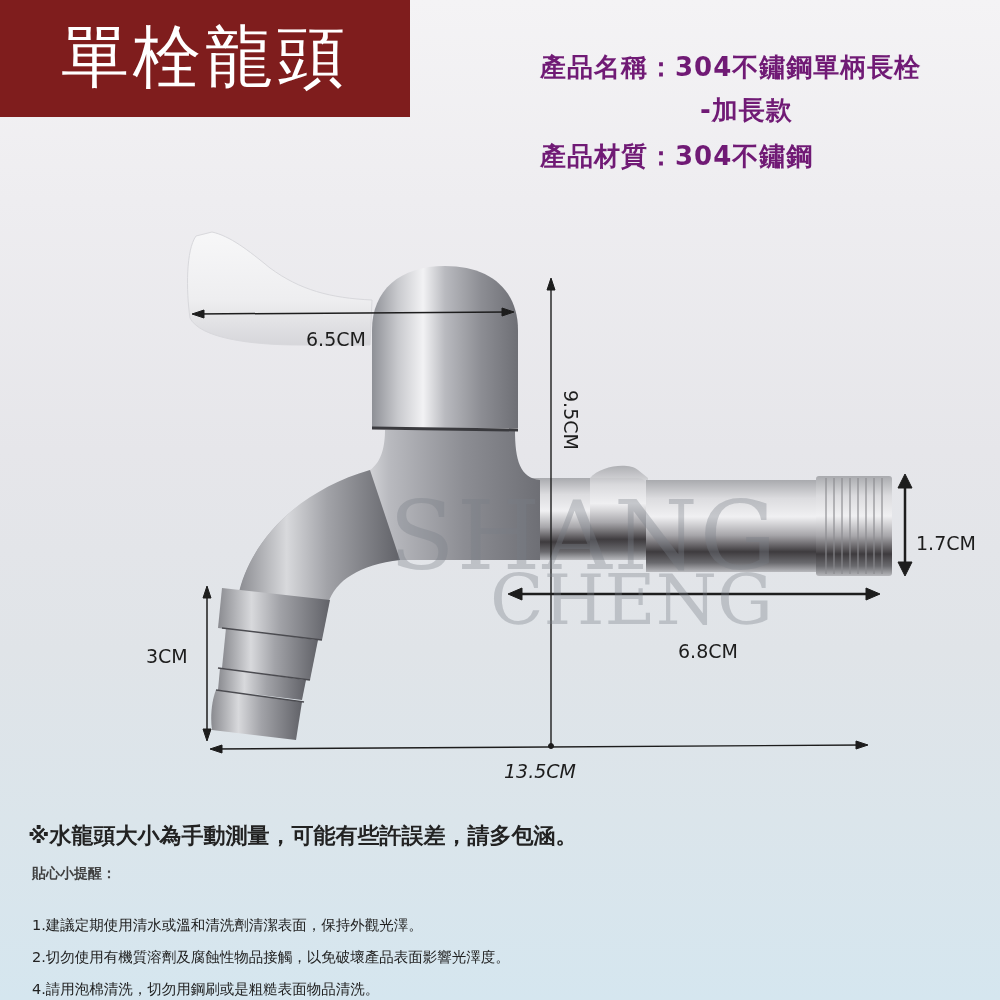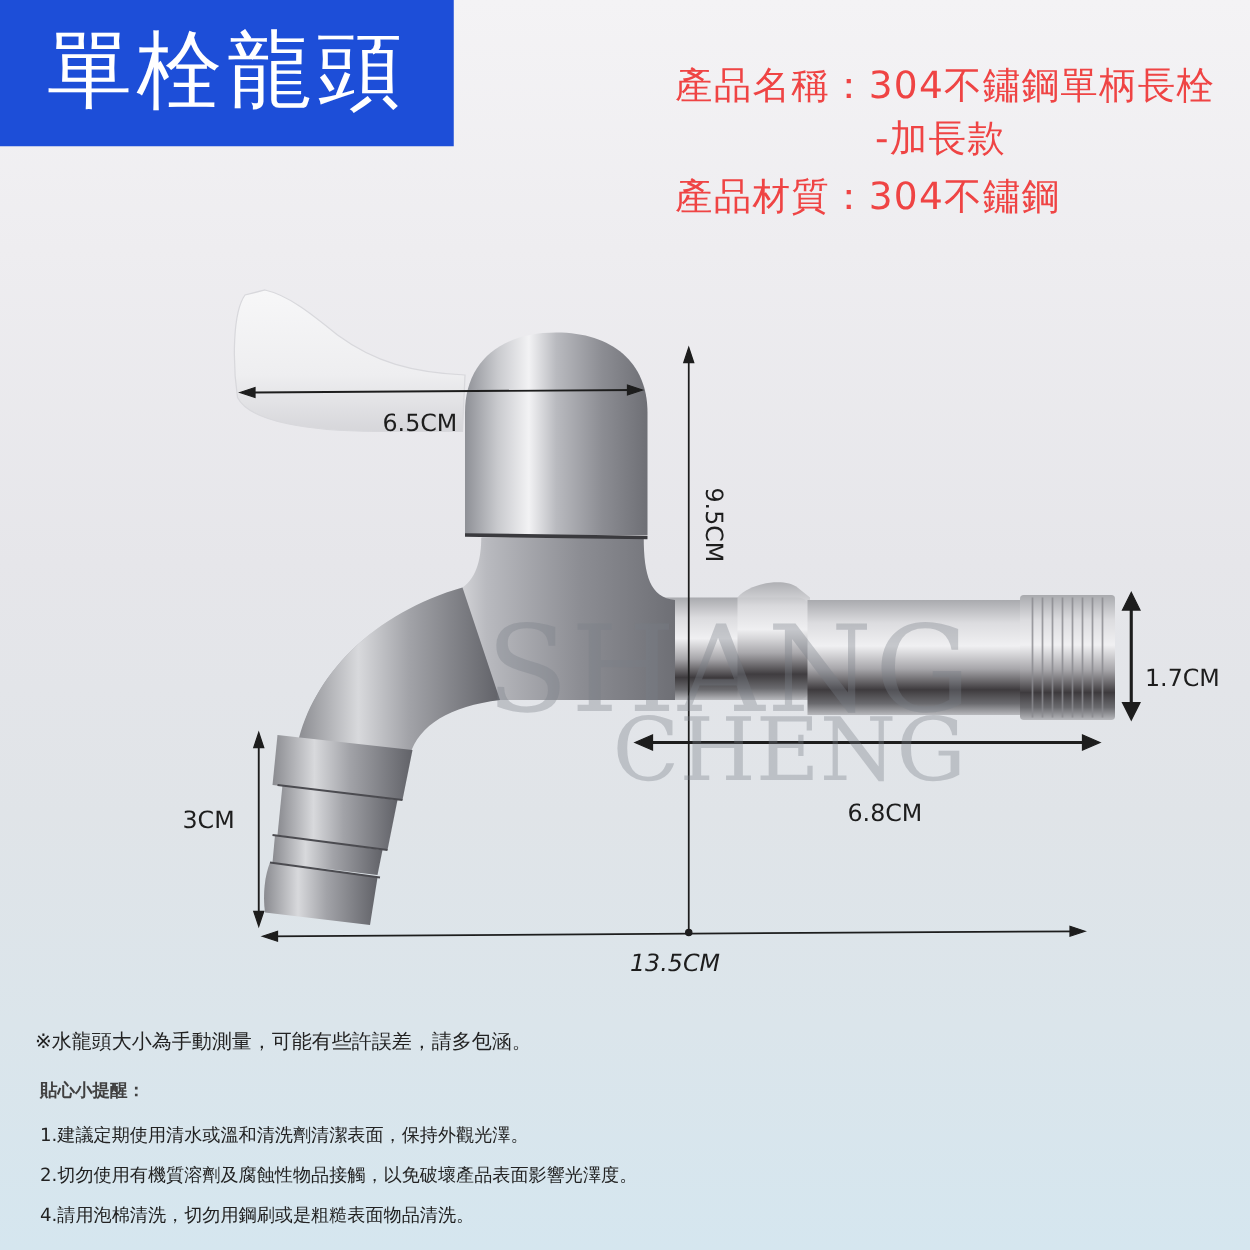--- a/index.html
+++ b/index.html
@@ -4,39 +4,39 @@
 <style>
   html, body { margin: 0; padding: 0; }
   body {
     width: 1000px; height: 1000px; overflow: hidden; position: relative;
     background: linear-gradient(180deg, #f4f3f5 0%, #eeedf0 20%, #e6e6ea 45%, #e0e4e8 65%, #dbe5eb 82%, #d5e6ef 100%);
     font-family: "DejaVu Sans", "Liberation Sans", sans-serif;
     color: #2b2b33;
   }
   .abs { position: absolute; }
   .banner {
-    left: 0; top: 0; width: 363px; height: 117px;
-    background: #1d4ed8;
+    left: 0; top: 0; width: 410px; height: 117px;
+    background: #7f1d1d;
     display: flex; align-items: center; justify-content: center;
   }
   .banner-title {
     color: #ffffff; font-size: 68px; letter-spacing: 4px; line-height: 1;
     font-weight: 400; margin-top: -4px;
   }
   .spec {
-    font-size: 30px; color: #ef4444; letter-spacing: 1px; white-space: nowrap; line-height: 1;
+    font-size: 26px; color: #701a75; letter-spacing: 1px; white-space: nowrap; line-height: 1; font-weight: bold;
   }
   .dim-label {
     font-family: "DejaVu Sans", "Liberation Sans", sans-serif;
     font-size: 19px; color: #1d1d1d; white-space: nowrap; line-height: 1;
   }
   .rot { transform-origin: left top; transform: rotate(90deg); }
-  .note { font-size: 16px; color: #222; white-space: nowrap; line-height: 1; font-weight: normal; }
+  .note { font-size: 22px; color: #222; white-space: nowrap; line-height: 1; font-weight: bold; }
   .tips-head { font-size: 14px; color: #404040; white-space: nowrap; line-height: 1; font-weight: bold; }
-  .tip { font-size: 14.5px; color: #222; white-space: nowrap; line-height: 1; }
+  .tip { font-size: 14.5px; color: #222; white-space: nowrap; line-height: 1; margin-top: 16px; }
   .watermark {
     font-family: "DejaVu Serif", "Liberation Serif", serif;
     color: rgba(120,125,135,0.35); white-space: nowrap; line-height: 1;
   }
   svg { position: absolute; left: 0; top: 0; }
 </style>
 </head>
 <body>
 
 <div class="abs banner">

